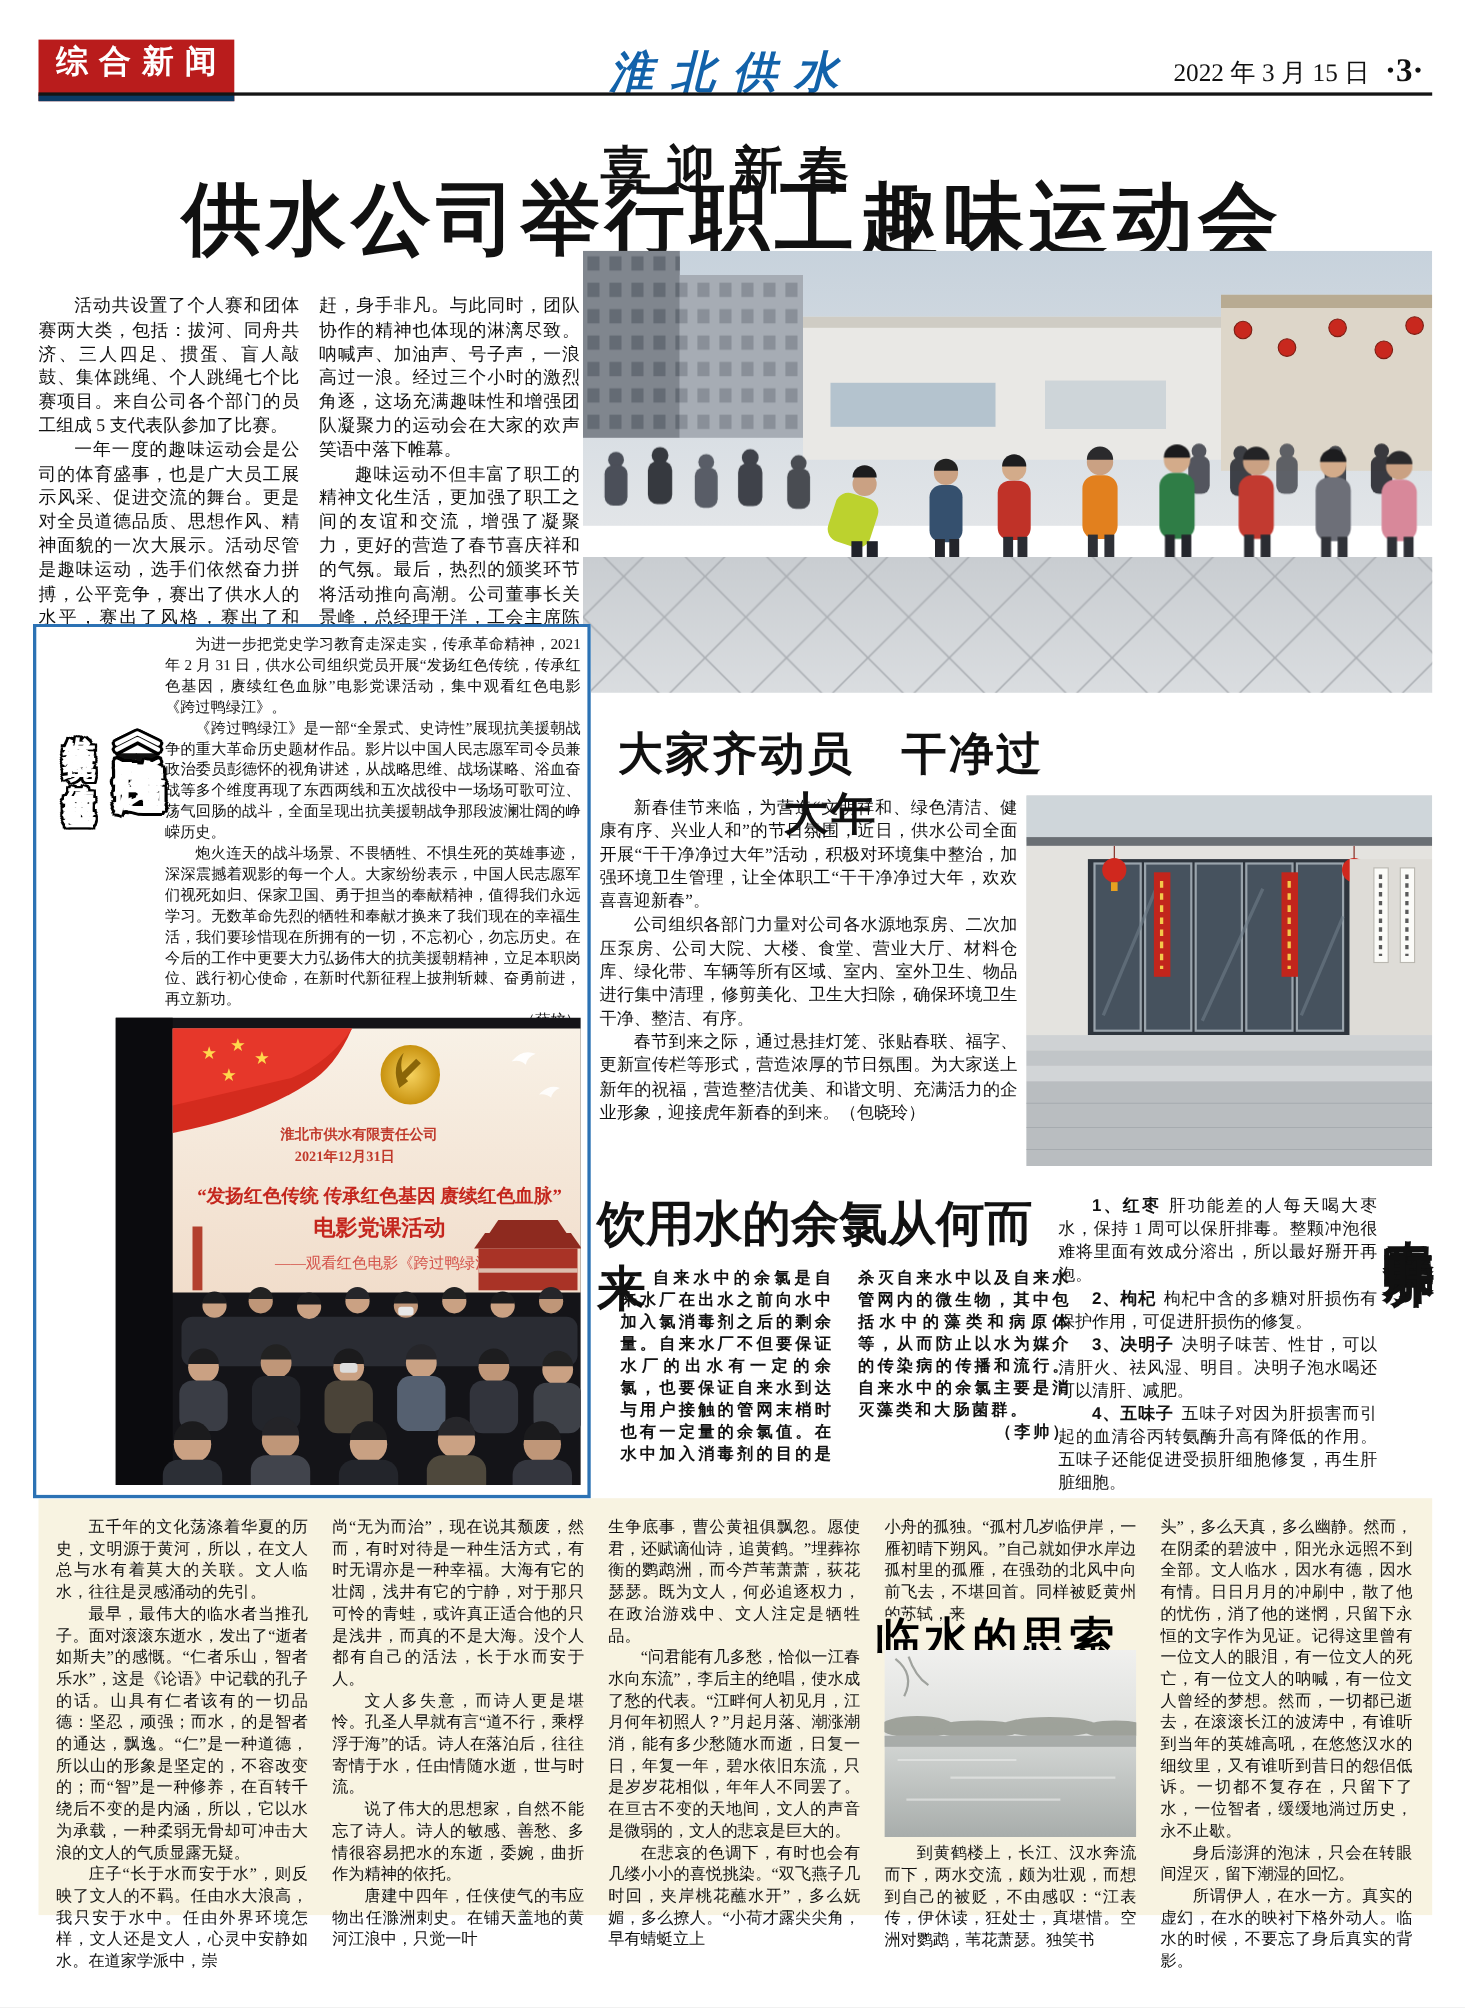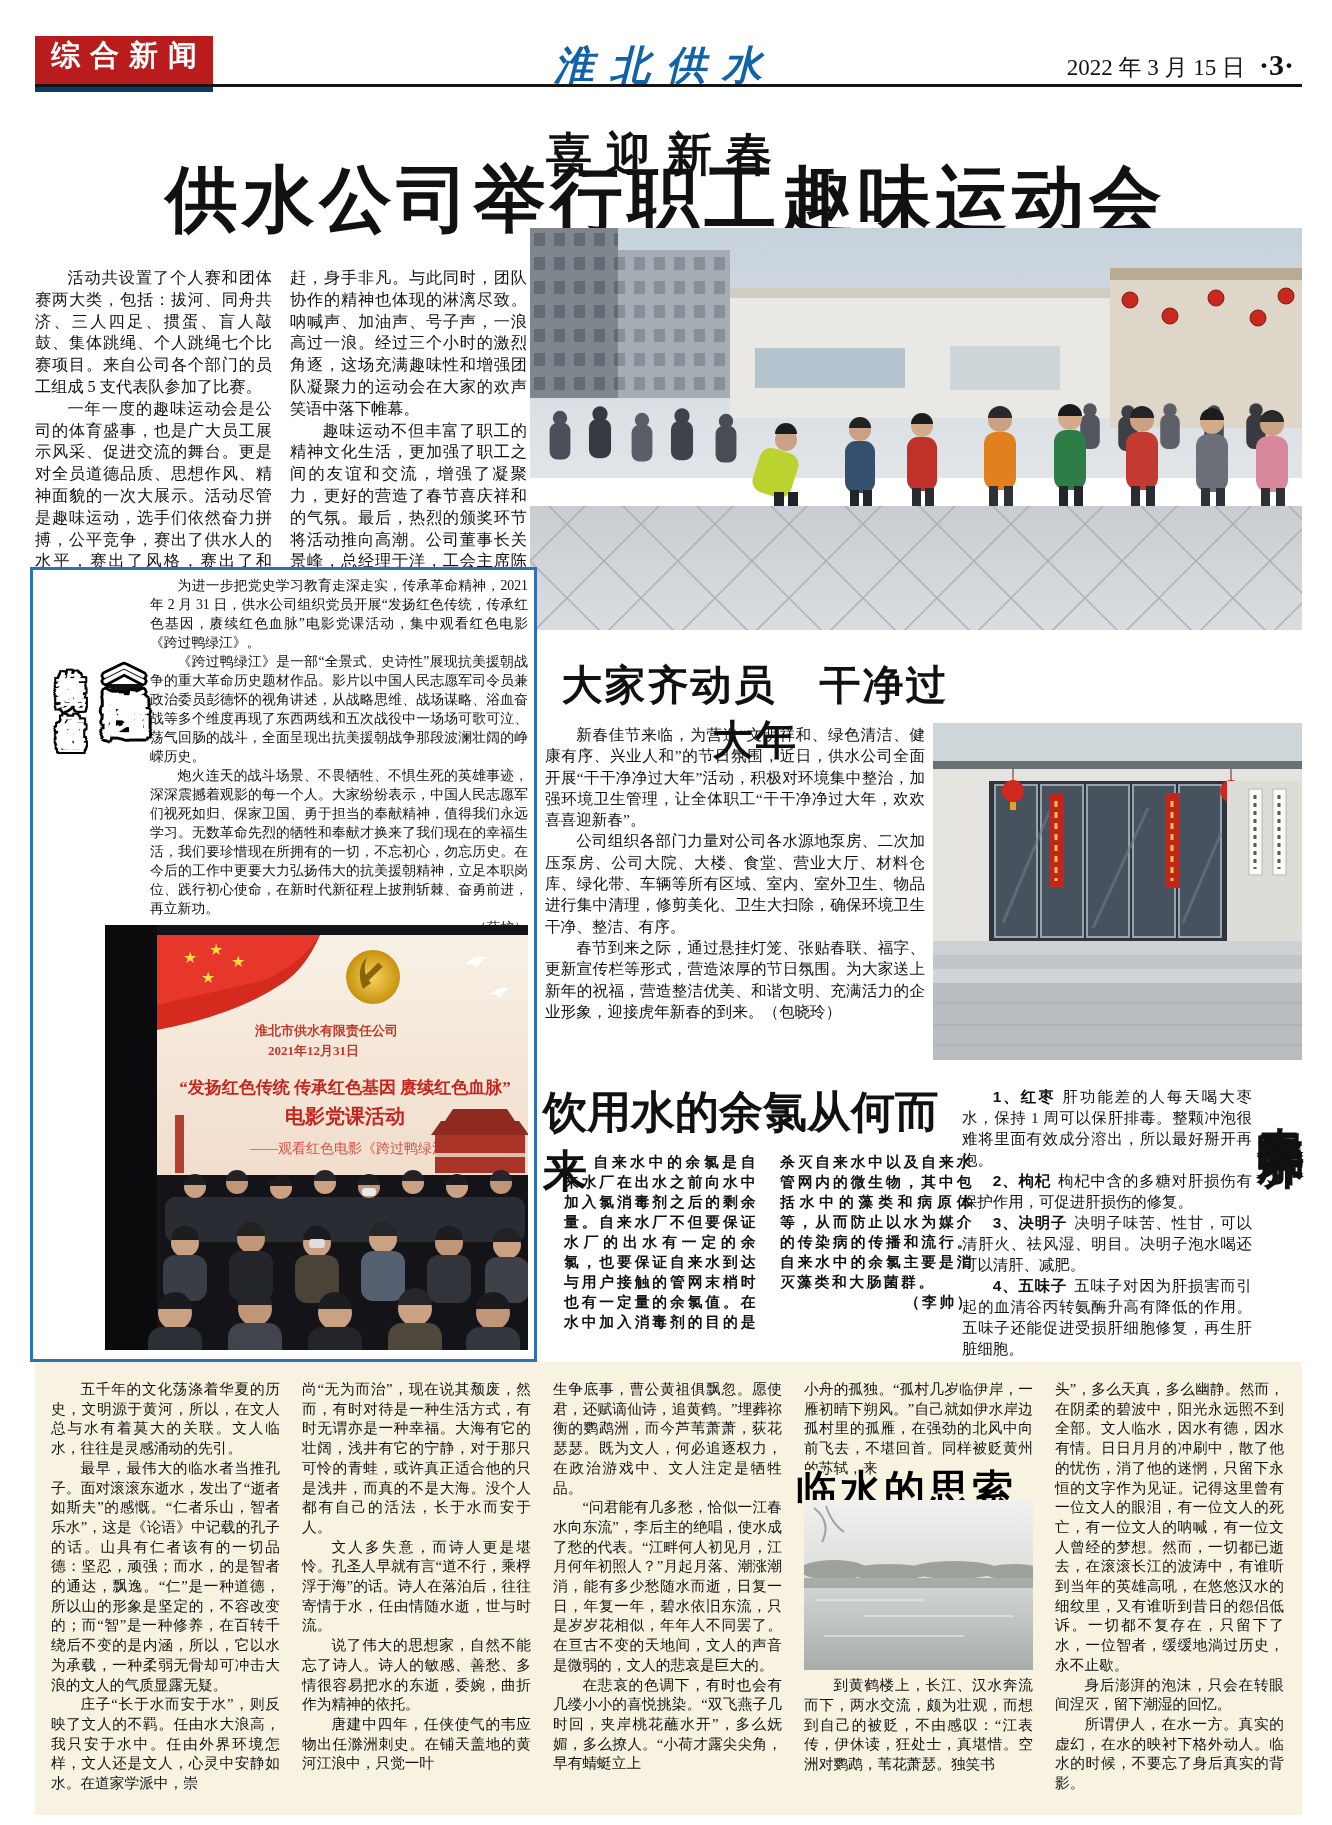--- a/index.html
+++ b/index.html
@@ -43,21 +43,21 @@
   #photo-building{left:933px;top:723px;width:369px;height:337px;}
   
   #chlorine-headline{left:543px;top:1083px;width:420px;font-size:44px;font-weight:900;letter-spacing:0px;}
   #chlorine-text{left:564px;top:1152px;width:410px;height:205px;column-count:2;column-gap:22px;
       font-size:14.8px;line-height:20px;letter-spacing:2.5px;font-weight:bold;}
   
   #liver-text{left:962px;top:1086px;width:290px;font-size:15.4px;line-height:21px;}
   #liver-text .item-lead{font-family:"Liberation Sans",sans-serif;font-weight:700;margin-right:7px;}
   #liver-vtitle{left:1250px;top:1090px;height:300px;font-size:47px;font-weight:900;letter-spacing:3px;}
   
-  #essay-panel{left:35px;top:1362px;width:1267px;height:453px;background:#f8f3e1;box-sizing:border-box;
+  #essay-panel{left:35px;top:1362px;width:1267px;height:379px;background:#f8f3e1;box-sizing:border-box;
       padding:18px 16px 0 16px;display:flex;gap:22px;}
   .ecol{width:229px;flex:0 0 auto;font-size:14.7px;line-height:19.7px;text-align:justify;}
   .ecol p{margin:0;text-indent:2em;}
   .ecol.cont p:first-child{text-indent:0;}
   #essay-title{font-size:41px;font-weight:900;letter-spacing:3px;margin:2px 0 -4px -8px;text-indent:0;
       font-family:"Liberation Sans",sans-serif;color:#000;white-space:nowrap;
       text-shadow:-2px -2px 0 #f8f3e1,2px -2px 0 #f8f3e1,-2px 2px 0 #f8f3e1,2px 2px 0 #f8f3e1;}
   #photo-water{width:229px;height:170px;margin:4px 0 6px 0;display:block;}
 </style>
 </head>

